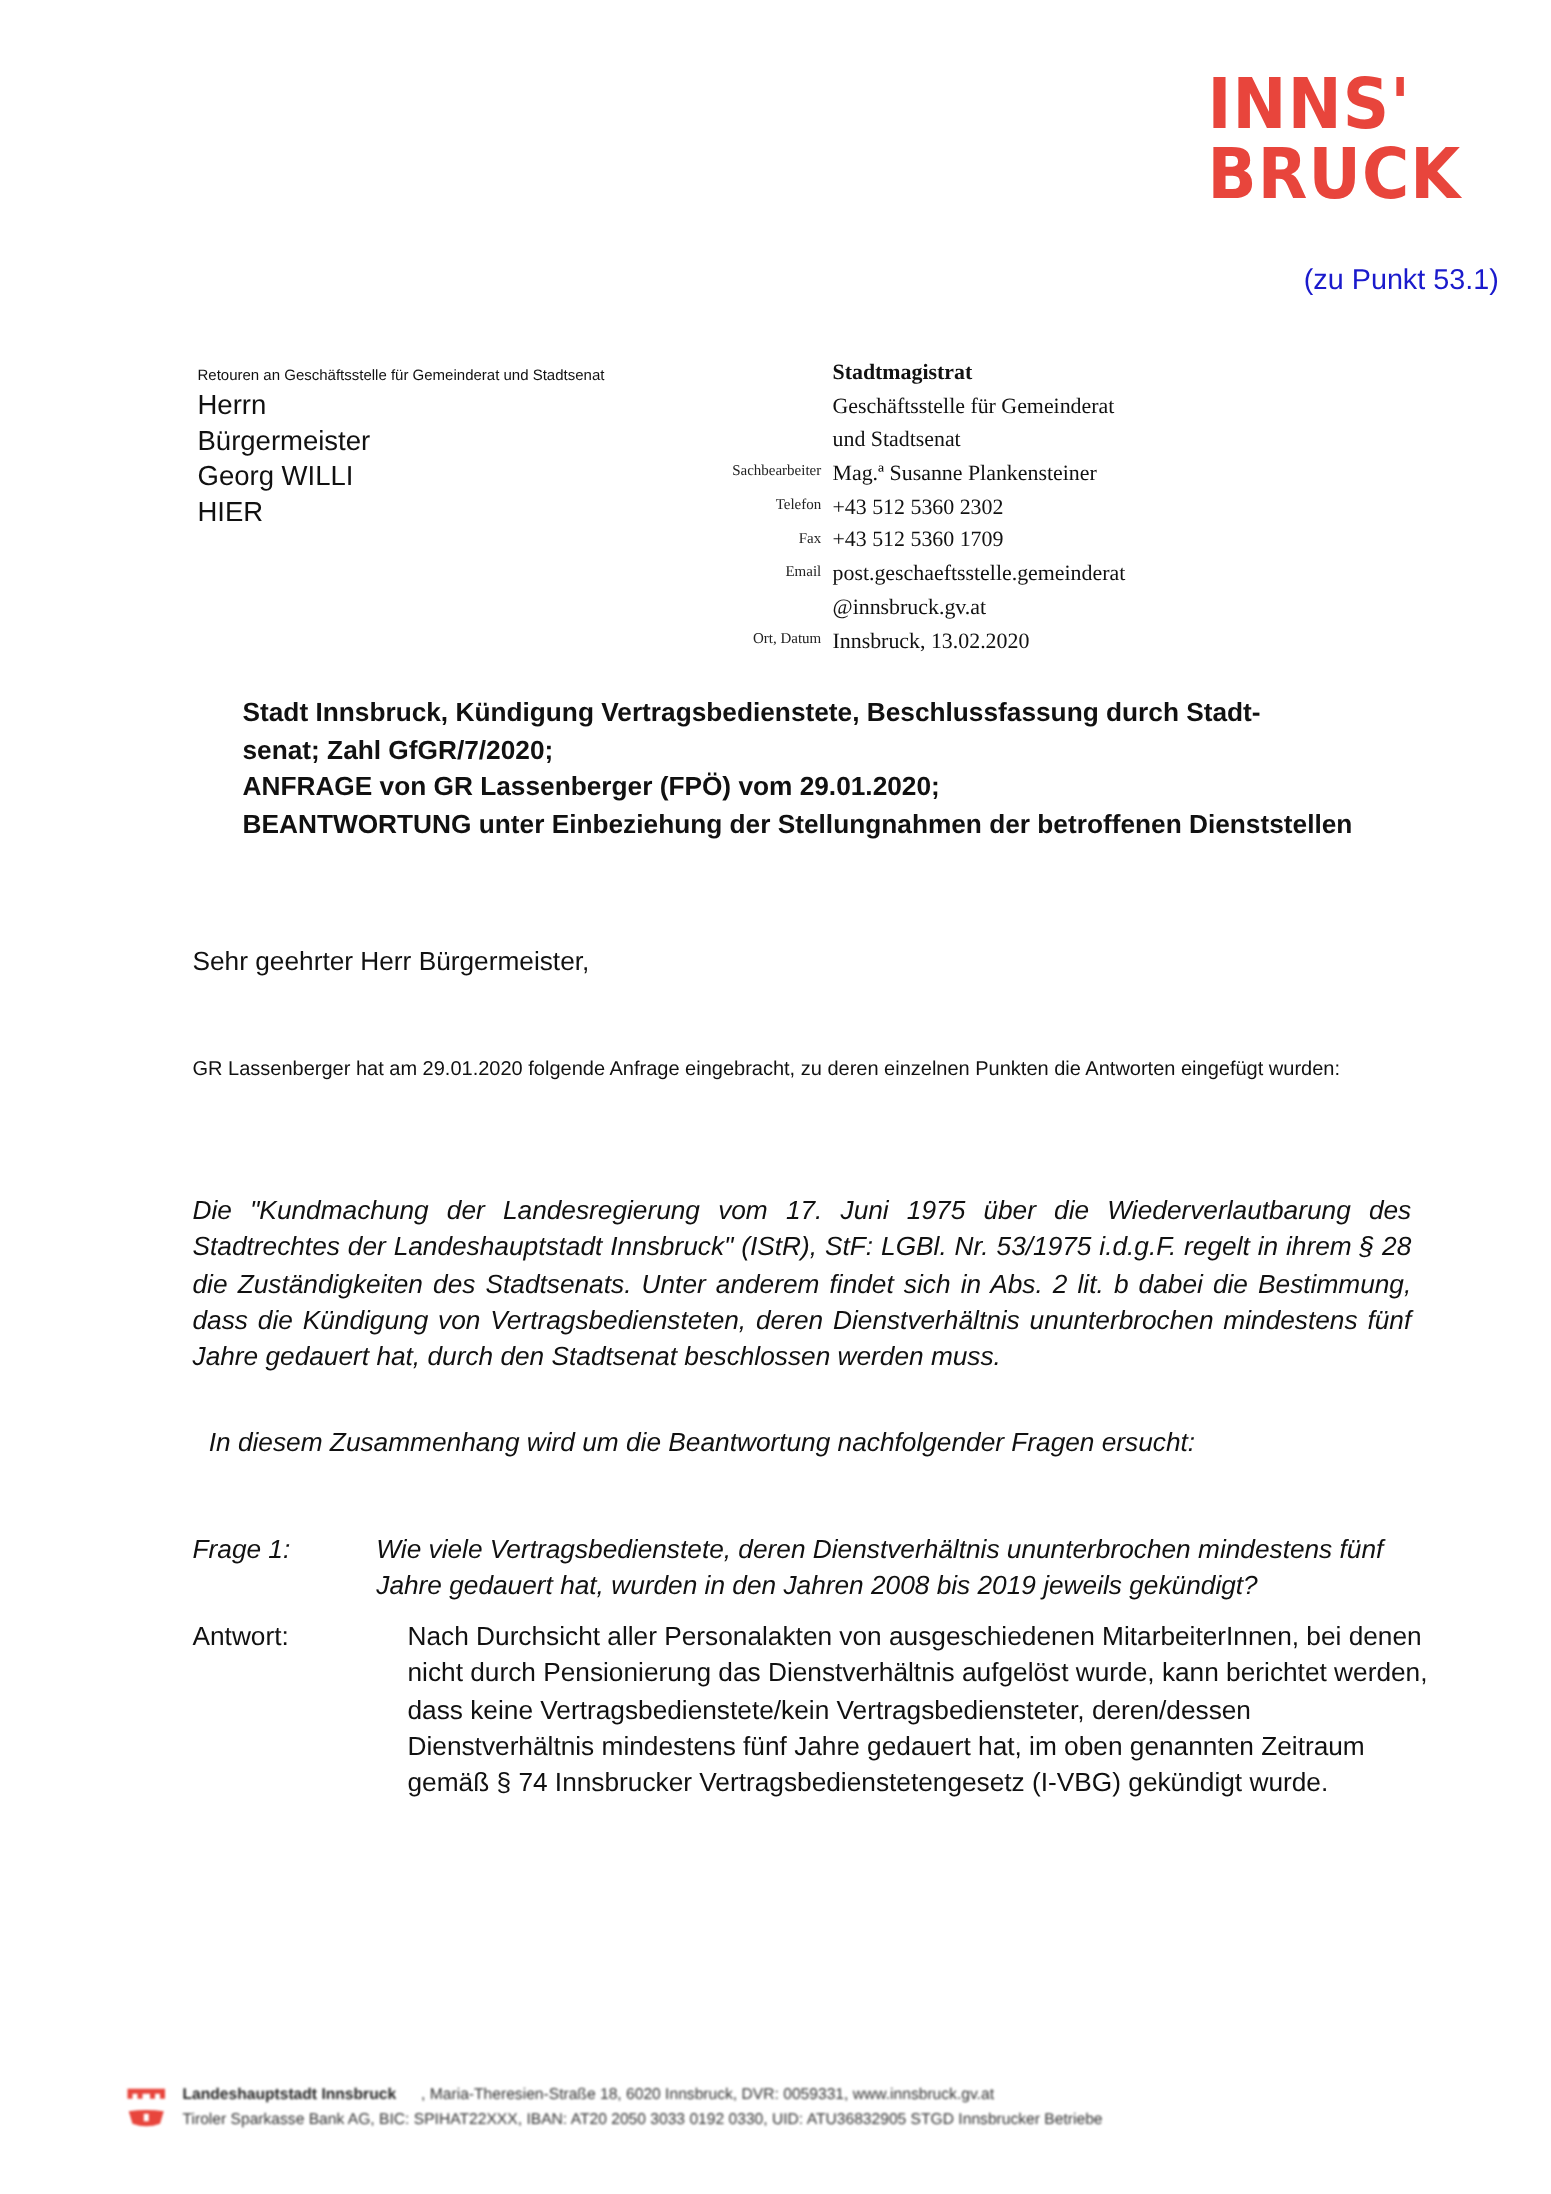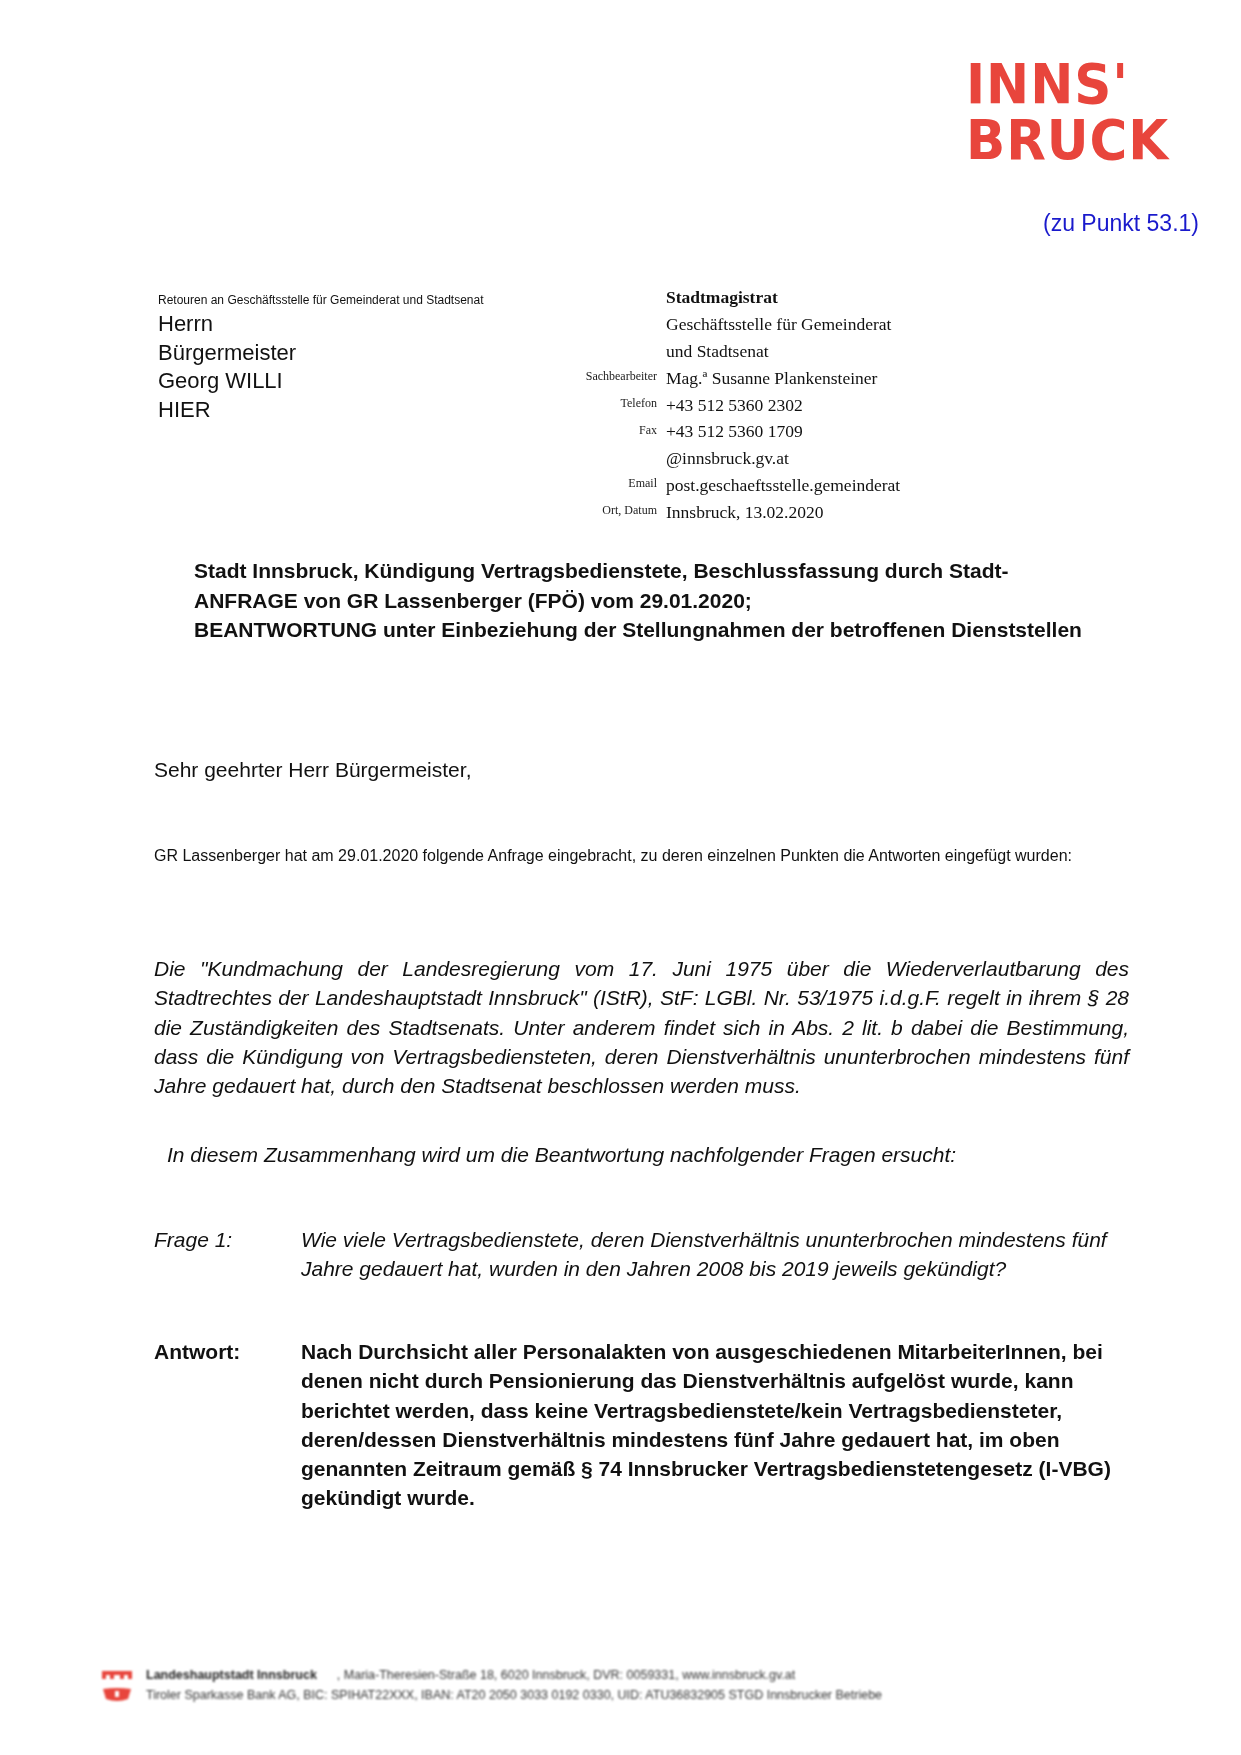--- a/index.html
+++ b/index.html
@@ -24,21 +24,21 @@
   .salutation { left: 154px; top: 758px; font-size: 21px; }
   .intro { left: 154px; top: 841px; width: 975px; font-size: 16px; line-height: 29.5px;
            text-align: justify; }
   .quote { left: 154px; top: 954px; width: 975px; font-size: 21px; line-height: 29.3px;
            font-style: italic; text-align: justify; }
   .quote2 { left: 167px; top: 1143px; font-size: 21px; font-style: italic; }
   .qa { left: 154px; width: 990px; display: flex; font-size: 21px; line-height: 29.3px; }
   .qa .lbl { width: 147px; flex: none; }
   .qa .txt { flex: 1; }
   .q { top: 1225px; font-style: italic; }
-  .a { top: 1337px; font-weight: bold; }
+  .a { top: 1295px; font-weight: normal; gap: 25px; }
   .footer { left: 100px; top: 1665px; width: 1000px; filter: blur(0.9px); }
   .frow { display: flex; align-items: center; font-size: 12.5px; color: #333; height: 20px; }
   .frow b { color: #222; margin-right: 20px; }
   .ficon { position: absolute; left: 0; top: 0; width: 34px; height: 40px; }
   .ftext { margin-left: 46px; }
 </style>
 </head>
 <body>
 
 <div class="abs logo">
@@ -74,35 +74,36 @@
     </div>
   <div class="srow">
       <span class="slabel">Telefon</span>
       <span class="sval">+43 512 5360 2302</span>
     </div>
   <div class="srow">
       <span class="slabel">Fax</span>
       <span class="sval">+43 512 5360 1709</span>
     </div>
   <div class="srow">
+      <span class="slabel">Email</span>
+      <span class="sval">post.geschaeftsstelle.gemeinderat</span>
+    </div>
+  <div class="srow">
       <span class="slabel"></span>
       <span class="sval">@innsbruck.gv.at</span>
-    </div>
-  <div class="srow">
-      <span class="slabel">Email</span>
-      <span class="sval">post.geschaeftsstelle.gemeinderat</span>
     </div>
   <div class="srow">
       <span class="slabel">Ort, Datum</span>
       <span class="sval">Innsbruck, 13.02.2020</span>
     </div>
 </div>
 
 <div class="abs subject">
   <div>Stadt Innsbruck, Kündigung Vertragsbedienstete, Beschlussfassung durch Stadt-</div>
+  <div>senat; Zahl GfGR/7/2020;</div>
   <div>ANFRAGE von GR Lassenberger (FPÖ) vom 29.01.2020;</div>
   <div>BEANTWORTUNG unter Einbeziehung der Stellungnahmen der betroffenen Dienststellen</div>
 </div>
 
 <div class="abs salutation">Sehr geehrter Herr Bürgermeister,</div>
 <div class="abs intro">GR Lassenberger hat am 29.01.2020 folgende Anfrage eingebracht, zu deren einzelnen Punkten die Antworten eingefügt wurden:</div>
 <div class="abs quote">Die "Kundmachung der Landesregierung vom 17. Juni 1975 über die Wiederverlautbarung des Stadtrechtes der Landeshauptstadt Innsbruck" (IStR), StF: LGBl. Nr. 53/1975 i.d.g.F. regelt in ihrem § 28 die Zuständigkeiten des Stadtsenats. Unter anderem findet sich in Abs. 2 lit. b dabei die Bestimmung, dass die Kündigung von Vertragsbediensteten, deren Dienstverhältnis ununterbrochen mindestens fünf Jahre gedauert hat, durch den Stadtsenat beschlossen werden muss.</div>
 <div class="abs quote2">In diesem Zusammenhang wird um die Beantwortung nachfolgender Fragen ersucht:</div>
 
 <div class="abs qa q">

